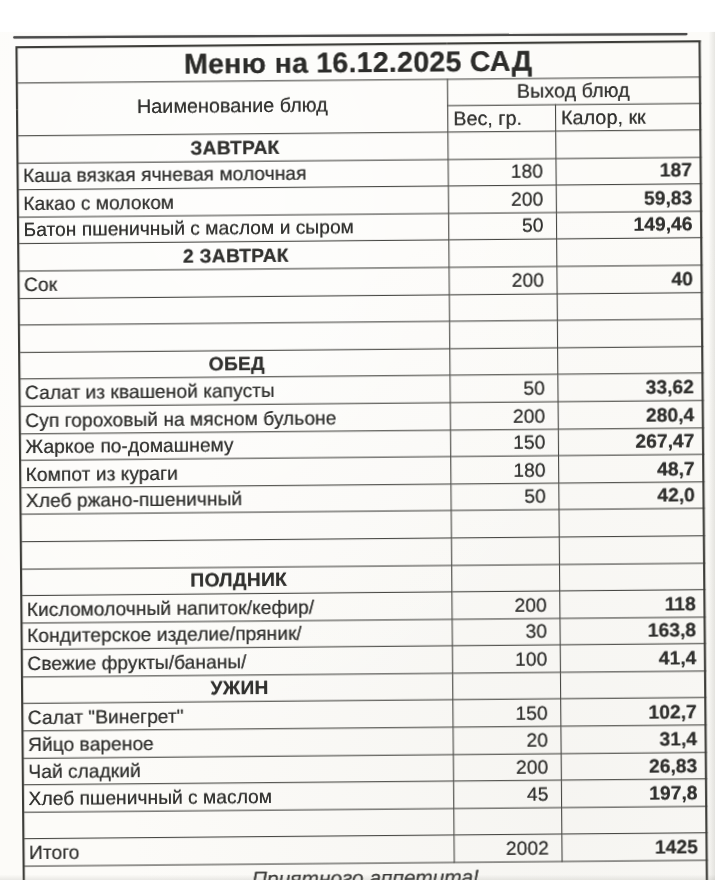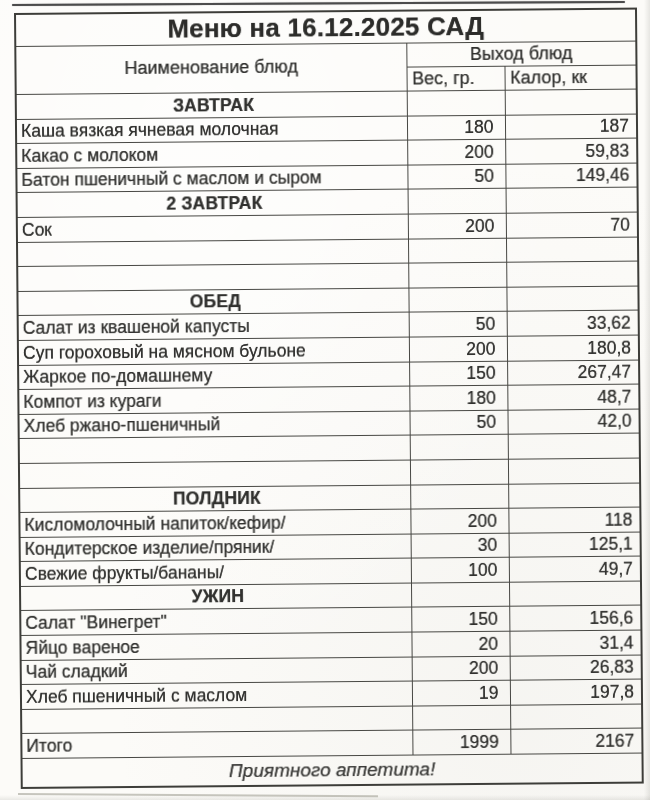--- a/index.html
+++ b/index.html
@@ -10,20 +10,21 @@
     position: relative;
     overflow: hidden;
   }
   .page {
     position: absolute;
     inset: 0;
     background:
       radial-gradient(ellipse at 30% 20%, rgba(255,255,255,0.6), transparent 60%),
       radial-gradient(ellipse at 80% 90%, rgba(190,190,182,0.10), transparent 55%),
       #fcfbf8;
+    margin-top: 29px;
   }
   
   .edge-right {
     position: absolute; top: 0; right: 0; bottom: 0; width: 6px;
     background: linear-gradient(to left, rgba(120,120,112,0.16), transparent);
   }
   .edge-bottom {
     position: absolute; left: 0; right: 0; bottom: 0; height: 5px;
     background: linear-gradient(to top, rgba(120,120,112,0.14), transparent);
   }
@@ -86,21 +87,21 @@
   tbody.menu-body tr { height: 24.6px; }
   tbody.menu-body td { font-size: 17.5px; line-height: 1.05; }
   td.c-name { text-align: left; padding-left: 4px; }
   tr.row-section td.c-name {
     text-align: center;
     font-weight: bold;
     letter-spacing: 0.2px;
   }
   td.c-num { text-align: right; }
   td.c-weight { padding-right: 11px; }
-  td.c-cal { padding-right: 7px; }
+  td.c-cal { padding-right: 7px; font-weight: bold; }
   td.footer-cell {
     height: 29px;
     text-align: center;
     font-style: italic;
     font-size: 19px;
     color: #3a3a38;
   }
 </style>
 </head>
 <body>
@@ -151,21 +152,21 @@
             <td class="c-num c-cal">149,46</td>
           </tr>
           <tr class="row-section">
             <td class="c-name">2 ЗАВТРАК</td>
             <td class="c-num c-weight"></td>
             <td class="c-num c-cal"></td>
           </tr>
           <tr class="row-item">
             <td class="c-name">Сок</td>
             <td class="c-num c-weight">200</td>
-            <td class="c-num c-cal">70</td>
+            <td class="c-num c-cal">40</td>
           </tr>
           <tr class="row-empty">
             <td class="c-name"></td>
             <td class="c-num c-weight"></td>
             <td class="c-num c-cal"></td>
           </tr>
           <tr class="row-empty">
             <td class="c-name"></td>
             <td class="c-num c-weight"></td>
             <td class="c-num c-cal"></td>
@@ -176,21 +177,21 @@
             <td class="c-num c-cal"></td>
           </tr>
           <tr class="row-item">
             <td class="c-name">Салат из квашеной капусты</td>
             <td class="c-num c-weight">50</td>
             <td class="c-num c-cal">33,62</td>
           </tr>
           <tr class="row-item">
             <td class="c-name">Суп гороховый на мясном бульоне</td>
             <td class="c-num c-weight">200</td>
-            <td class="c-num c-cal">180,8</td>
+            <td class="c-num c-cal">280,4</td>
           </tr>
           <tr class="row-item">
             <td class="c-name">Жаркое по-домашнему</td>
             <td class="c-num c-weight">150</td>
             <td class="c-num c-cal">267,47</td>
           </tr>
           <tr class="row-item">
             <td class="c-name">Компот из кураги</td>
             <td class="c-num c-weight">180</td>
             <td class="c-num c-cal">48,7</td>
@@ -216,61 +217,61 @@
             <td class="c-num c-cal"></td>
           </tr>
           <tr class="row-item">
             <td class="c-name">Кисломолочный напиток/кефир/</td>
             <td class="c-num c-weight">200</td>
             <td class="c-num c-cal">118</td>
           </tr>
           <tr class="row-item">
             <td class="c-name">Кондитерское изделие/пряник/</td>
             <td class="c-num c-weight">30</td>
-            <td class="c-num c-cal">125,1</td>
+            <td class="c-num c-cal">163,8</td>
           </tr>
           <tr class="row-item">
             <td class="c-name">Свежие фрукты/бананы/</td>
             <td class="c-num c-weight">100</td>
-            <td class="c-num c-cal">49,7</td>
+            <td class="c-num c-cal">41,4</td>
           </tr>
           <tr class="row-section">
             <td class="c-name">УЖИН</td>
             <td class="c-num c-weight"></td>
             <td class="c-num c-cal"></td>
           </tr>
           <tr class="row-item">
             <td class="c-name">Салат "Винегрет"</td>
             <td class="c-num c-weight">150</td>
-            <td class="c-num c-cal">156,6</td>
+            <td class="c-num c-cal">102,7</td>
           </tr>
           <tr class="row-item">
             <td class="c-name">Яйцо вареное</td>
             <td class="c-num c-weight">20</td>
             <td class="c-num c-cal">31,4</td>
           </tr>
           <tr class="row-item">
             <td class="c-name">Чай сладкий</td>
             <td class="c-num c-weight">200</td>
             <td class="c-num c-cal">26,83</td>
           </tr>
           <tr class="row-item">
             <td class="c-name">Хлеб пшеничный с маслом</td>
-            <td class="c-num c-weight">19</td>
+            <td class="c-num c-weight">45</td>
             <td class="c-num c-cal">197,8</td>
           </tr>
           <tr class="row-empty">
             <td class="c-name"></td>
             <td class="c-num c-weight"></td>
             <td class="c-num c-cal"></td>
           </tr>
           <tr class="row-total">
             <td class="c-name">Итого</td>
-            <td class="c-num c-weight">1999</td>
-            <td class="c-num c-cal">2167</td>
+            <td class="c-num c-weight">2002</td>
+            <td class="c-num c-cal">1425</td>
           </tr>
         </tbody>
       <tfoot>
         <tr>
           <td class="footer-cell" colspan="3">Приятного аппетита!</td>
         </tr>
       </tfoot>
     </table>
   </div>
 

